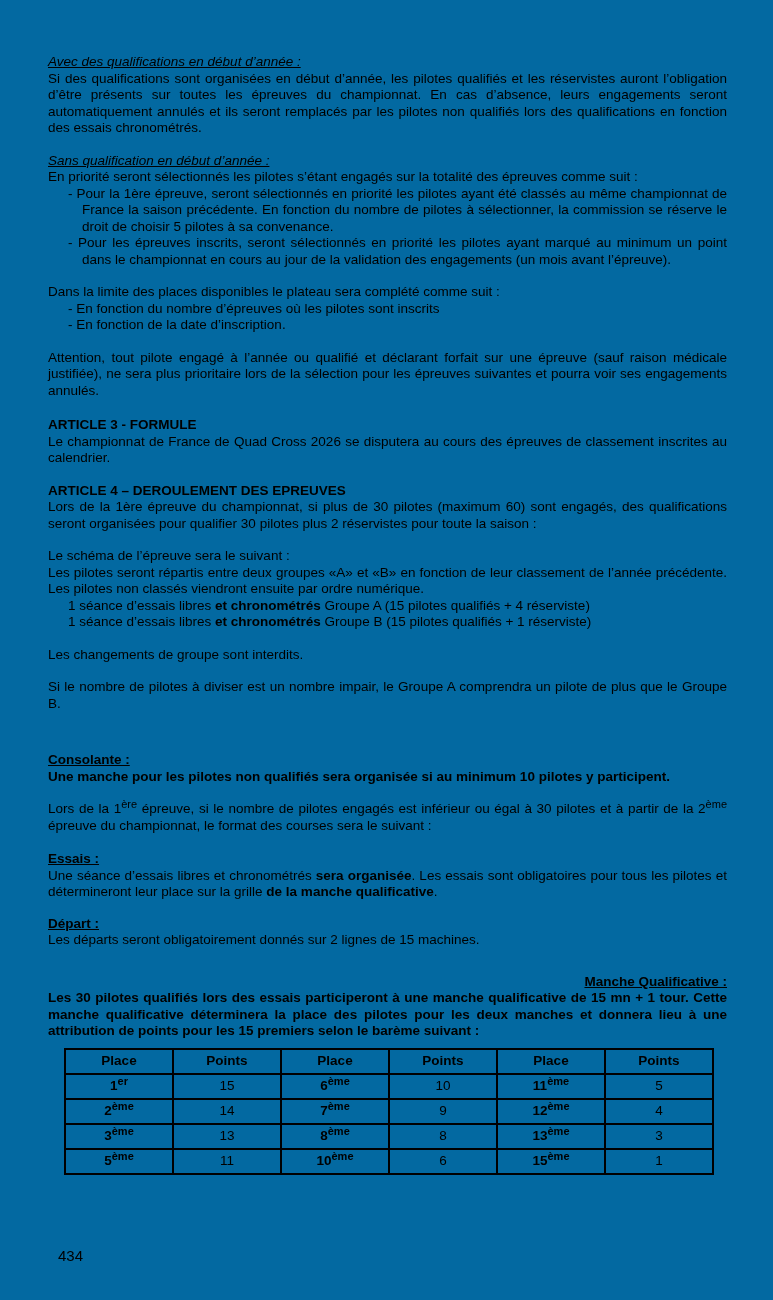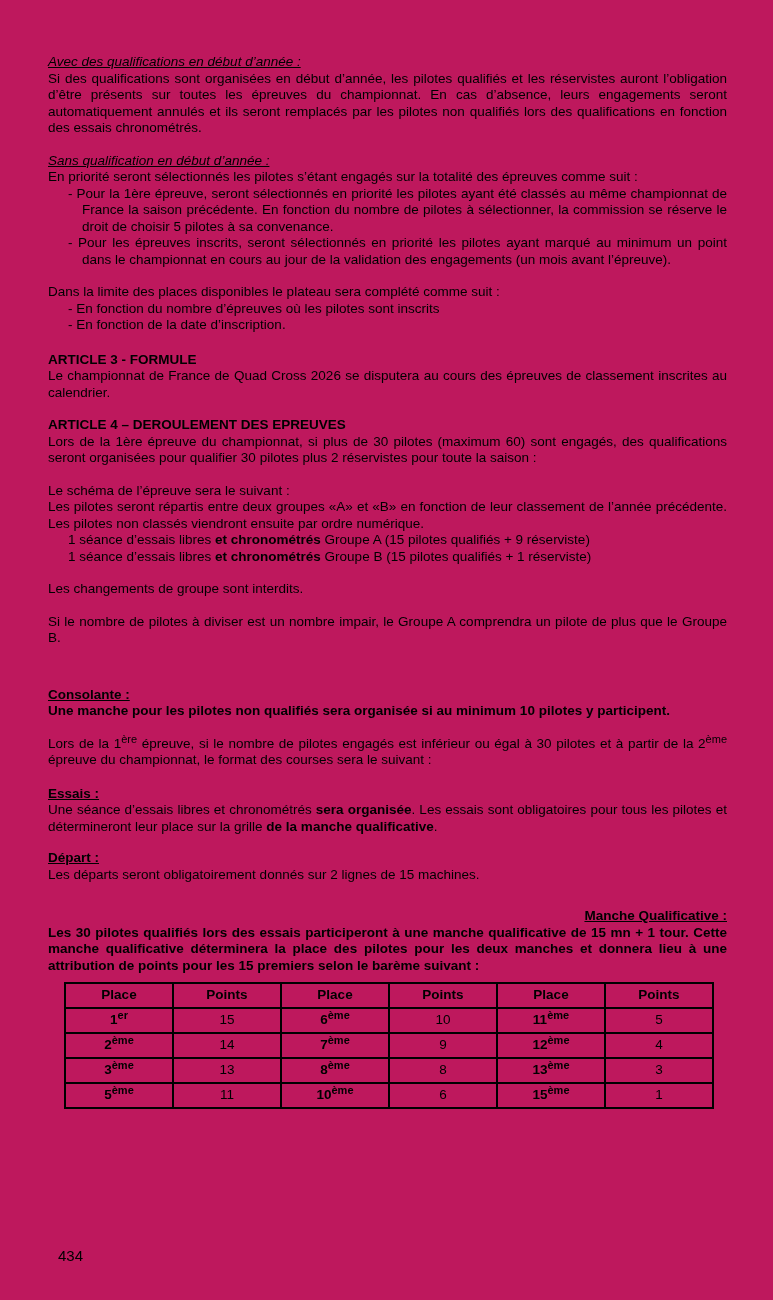--- a/index.html
+++ b/index.html
@@ -1,20 +1,20 @@
 <!DOCTYPE html>
 <html lang="fr"><head>
 <meta charset="utf-8">
 <style>
   html, body { margin: 0; padding: 0; background: #ffffff; }
   .page {
     position: relative;
     width: 773px;
     height: 1300px;
-    background: #be185d;
+    background: #0369a1;
     color: #000000;
     font-family: "Liberation Sans", sans-serif;
     font-size: 13.5px;
     line-height: 16.5px;
     overflow: hidden;
   }
   .content {
     position: absolute;
     left: 48px;
     top: 54px;
@@ -69,30 +69,31 @@
 
     <p class="left h-italic mt16">Sans qualification en début d’année&nbsp;:</p>
     <p class="left">En priorité seront sélectionnés les pilotes s’étant engagés sur la totalité des épreuves comme suit&nbsp;:</p>
     <p class="dash-item">- Pour la 1ère épreuve, seront sélectionnés en priorité les pilotes ayant été classés au même championnat de France la saison précédente. En fonction du nombre de pilotes à sélectionner, la commission se réserve le droit de choisir 5 pilotes à sa convenance.</p>
     <p class="dash-item">- Pour les épreuves inscrits, seront sélectionnés en priorité les pilotes ayant marqué au minimum un point dans le championnat en cours au jour de la validation des engagements (un mois avant l’épreuve).</p>
 
     <p class="left mt16">Dans la limite des places disponibles le plateau sera complété comme suit&nbsp;:</p>
     <p class="dash-item left">- En fonction du nombre d’épreuves où les pilotes sont inscrits</p>
     <p class="dash-item left">- En fonction de la date d’inscription.</p>
 
+    <p class="mt16">Attention, tout pilote engagé à l’année ou qualifié et déclarant forfait sur une épreuve (sauf raison médicale justifiée), ne sera plus prioritaire lors de la sélection pour les épreuves suivantes et pourra voir ses engagements annulés.</p>
 
     <p class="left h-article mt18">ARTICLE 3 - FORMULE</p>
     <p>Le championnat de France de Quad Cross 2026 se disputera au cours des épreuves de classement inscrites au calendrier.</p>
 
     <p class="left h-article mt16">ARTICLE 4 – DEROULEMENT DES EPREUVES</p>
     <p>Lors de la 1ère épreuve du championnat, si plus de 30 pilotes (maximum 60) sont engagés, des qualifications seront organisées pour qualifier 30 pilotes plus 2 réservistes pour toute la saison&nbsp;:</p>
 
     <p class="left mt16">Le schéma de l’épreuve sera le suivant&nbsp;:</p>
     <p>Les pilotes seront répartis entre deux groupes «A» et «B» en fonction de leur classement de l’année précédente. Les pilotes non classés viendront ensuite par ordre numérique.</p>
-    <p class="left indent20"><span>1 séance d’essais libres </span><span class="bold">et chronométrés</span><span> Groupe A (15 pilotes qualifiés + 9 réserviste)</span></p>
+    <p class="left indent20"><span>1 séance d’essais libres </span><span class="bold">et chronométrés</span><span> Groupe A (15 pilotes qualifiés + 4 réserviste)</span></p>
     <p class="left indent20"><span>1 séance d’essais libres </span><span class="bold">et chronométrés</span><span> Groupe B (15 pilotes qualifiés + 1 réserviste)</span></p>
 
     <p class="left mt16">Les changements de groupe sont interdits.</p>
 
     <p class="mt16">Si le nombre de pilotes à diviser est un nombre impair, le Groupe A comprendra un pilote de plus que le Groupe B.</p>
 
     <p class="left h-bold mt28">Consolante&nbsp;:</p>
     <p class="bold left">Une manche pour les pilotes non qualifiés sera organisée si au minimum 10 pilotes y participent.</p>
 
     <p class="mt16"><span>Lors de la 1</span><sup class="sp">ère</sup><span> épreuve, si le nombre de pilotes engagés est inférieur ou égal à 30 pilotes et à partir de la 2</span><sup class="sp">ème</sup><span> épreuve du championnat, le format des courses sera le suivant&nbsp;:</span></p>

